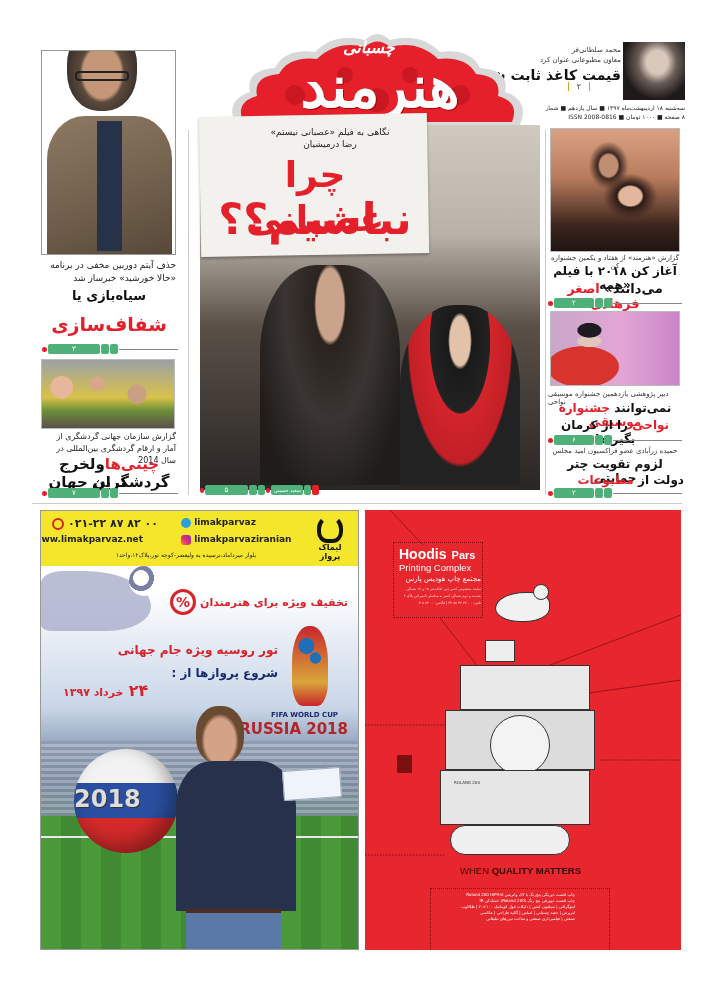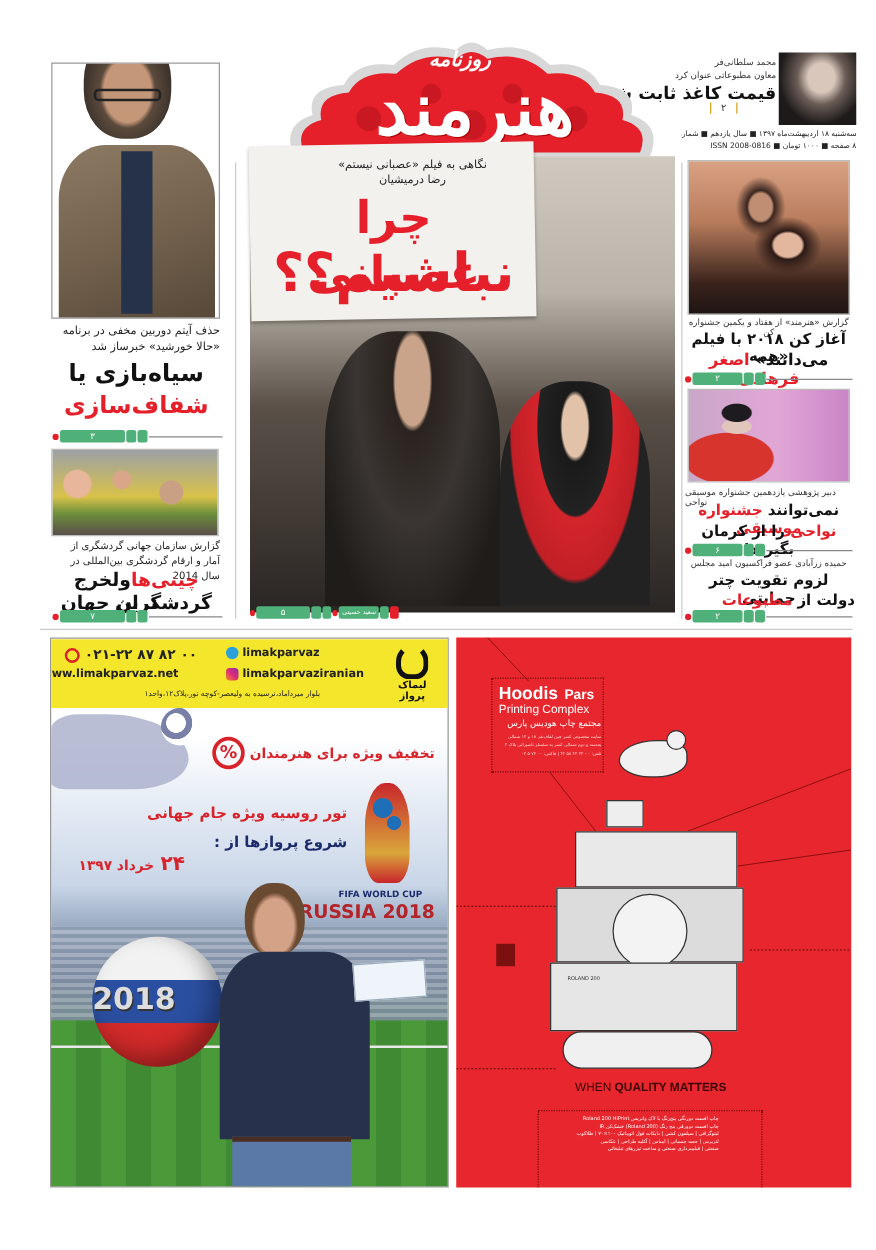--- a/index.html
+++ b/index.html
@@ -35,21 +35,21 @@
     <path d="M20 95 Q10 70 35 62 Q30 40 60 38 Q70 18 100 22 Q120 2 150 10 Q162 -2 175 10 Q205 2 225 22 Q255 18 265 38 Q295 40 290 62 Q315 70 305 95 Z" fill="#d8d8d8"></path>
     <path d="M28 92 Q20 72 42 66 Q38 46 64 44 Q74 26 102 29 Q122 10 150 17 Q162 6 175 17 Q203 10 223 29 Q251 26 261 44 Q287 46 283 66 Q305 72 297 92 Z" fill="#e5202a"></path>
     <g fill="#b8141c" opacity="0.6">
       <circle cx="80" cy="65" r="10"></circle>
         <circle cx="245" cy="65" r="10"></circle>
       <circle cx="130" cy="45" r="8"></circle>
         <circle cx="195" cy="45" r="8"></circle>
       <circle cx="162" cy="70" r="12"></circle>
     </g>
   </svg>
-  <div class="abs" style="left:128px;top:8px;font-size:16px;font-weight:bold;color:#fff;font-style:italic;">روزنامه</div>
+  <div class="abs" style="left:128px;top:8px;font-size:16px;font-weight:bold;color:#fff;font-style:italic;">چسبانی</div>
   <div class="abs" style="left:45px;top:22px;width:240px;text-align:center;font-size:58px;font-weight:bold;color:#fff;font-family:'DejaVu Serif',serif;text-shadow:1px 1px 0 #a00;line-height:70px;">هنرمند</div>
 </div>
 
 <div class="abs" style="left:200px;top:115px;width:340px;height:375px;">
   <div class="abs" style="left:0;top:10px;width:340px;height:365px;background:
      linear-gradient(180deg, #cfc9bf 0%, #b8b2a8 30%, #5a5048 55%, #2a2624 100%);"></div>
 
   <div class="abs" style="left:60px;top:150px;width:140px;height:220px;background:radial-gradient(ellipse at 50% 18%, #c9a48a 0 14%, #2a2320 16%, #3a3532 45%, #1f1c1a 80%);border-radius:40% 40% 0 0;"></div>
   <div class="abs" style="left:200px;top:190px;width:120px;height:180px;background:radial-gradient(ellipse at 50% 20%, #e3c2aa 0 12%, #1a1a1a 14%, #222 35%, #d3252b 36%, #c21f26 60%, #222 62%);border-radius:45% 45% 0 0;"></div>
 
@@ -71,21 +71,21 @@
   </div>
 </div>
 
 <div class="photo-box" style="left:41px;top:50px;width:135px;height:205px;border:1px solid #999;background:#fff;">
   <div class="abs" style="left:25px;top:-25px;width:70px;height:85px;border-radius:45%;background:radial-gradient(ellipse at 50% 55%, #c59779 0 38%, #5c4a3c 45%, #3d342d 70%);"></div>
   <div class="abs" style="left:33px;top:20px;width:54px;height:10px;border:2px solid #222;border-radius:4px;"></div>
   <div class="abs" style="left:5px;top:65px;width:125px;height:145px;background:linear-gradient(160deg,#8d7a64,#6e5d4a 60%,#554637);border-radius:30% 30% 0 0;"></div>
   <div class="abs" style="left:55px;top:70px;width:25px;height:130px;background:#26324a;"></div>
 </div>
 <div class="teaser-sub" style="left:42px;top:259px;width:134px;font-size:9px;">حذف آیتم دوربین مخفی در برنامه «حالا خورشید» خبرساز شد</div>
-<div class="abs teaser-h-black" style="left:40px;top:288px;width:138px;font-size:19px;">سیاه‌بازی یا</div>
+<div class="abs teaser-h-black" style="left:40px;top:288px;width:138px;font-size:13px;">سیاه‌بازی یا</div>
 <div class="abs teaser-h-red" style="left:40px;top:313px;width:138px;font-size:19px;">شفاف‌سازی</div>
 <div class="page-bar" style="left:42px;top:344px;width:136px;">
   <span class="dot"></span>
   <span class="seg" style="width:52px;">۳</span>
   <span class="seg" style="width:8px;"></span>
   <span class="seg" style="width:8px;"></span>
   <span class="line"></span>
 </div>
 <div class="photo-box" style="left:41px;top:359px;width:134px;height:70px;background:
    radial-gradient(circle at 15% 40%, #e8b69a 0 9%, transparent 10%),

